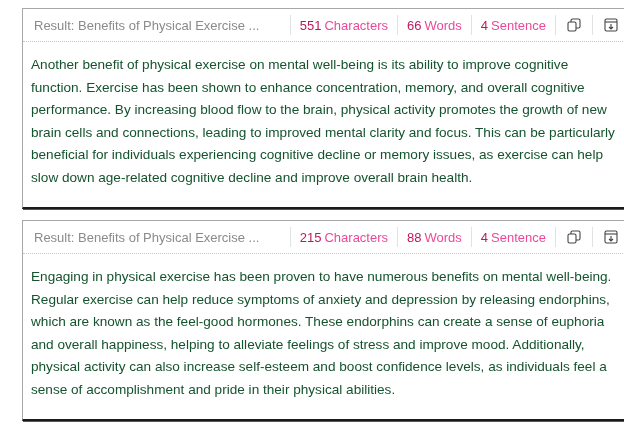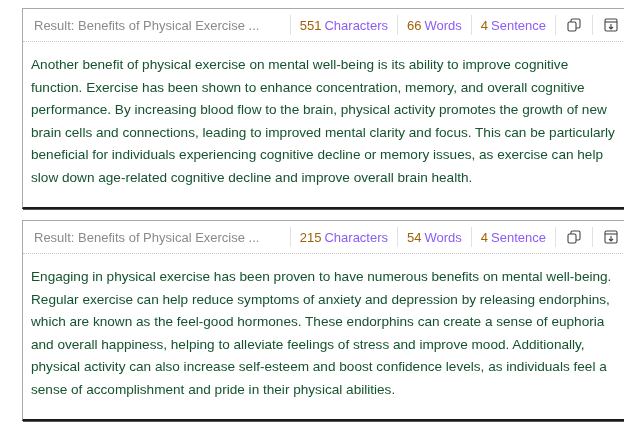--- a/index.html
+++ b/index.html
@@ -15,22 +15,22 @@
   }
   .card.c1 { top: 8px; height: 201px; }
   .card.c2 { top: 220px; height: 201px; }
   .hdr {
     height: 32px; display: flex; align-items: center;
     border-bottom: 1px dotted #c8c8c8;
     font-size: 13px;
   }
   .title { flex: 1; color: #8a8a8a; padding-left: 11px; white-space: nowrap; }
   .stat { display: flex; align-items: center; height: 20px; padding: 0 9px; border-left: 1px solid #e2e2e2; white-space: nowrap; }
-  .stat .num { color: #a16207; margin-right: 3px; }
-  .stat .lbl { color: #8b5cf6; }
+  .stat .num { color: #be185d; margin-right: 3px; }
+  .stat .lbl { color: #ec4899; }
   .icon-btn { width: 36px; height: 20px; display: flex; align-items: center; justify-content: center; border-left: 1px solid #e2e2e2; cursor: pointer; }
   .body {
     padding: 12px 11px 0 8px;
     font-size: 13.6px; line-height: 22.5px; color: #14532d;
   }
 </style>
 </head>
 <body>
 
 <div class="card c1">
@@ -66,21 +66,21 @@
 </div>
 
 <div class="card c2">
   <div class="hdr">
     <span class="title">Result: Benefits of Physical Exercise ...</span>
     <span class="stat">
       <span class="num">215</span>
       <span class="lbl">Characters</span>
     </span>
     <span class="stat">
-      <span class="num">54</span>
+      <span class="num">88</span>
       <span class="lbl">Words</span>
     </span>
     <span class="stat">
       <span class="num">4</span>
       <span class="lbl">Sentence</span>
     </span>
     <span class="icon-btn">
       <svg width="14" height="14" viewBox="0 0 14 14">
           <rect x="1" y="4" width="8" height="9" rx="1.5" fill="none" stroke="#444" stroke-width="1.1"></rect>
           <path d="M4 4V2.5A1.5 1.5 0 0 1 5.5 1h6A1.5 1.5 0 0 1 13 2.5v6A1.5 1.5 0 0 1 11.5 10H9" fill="none" stroke="#444" stroke-width="1.1"></path>

